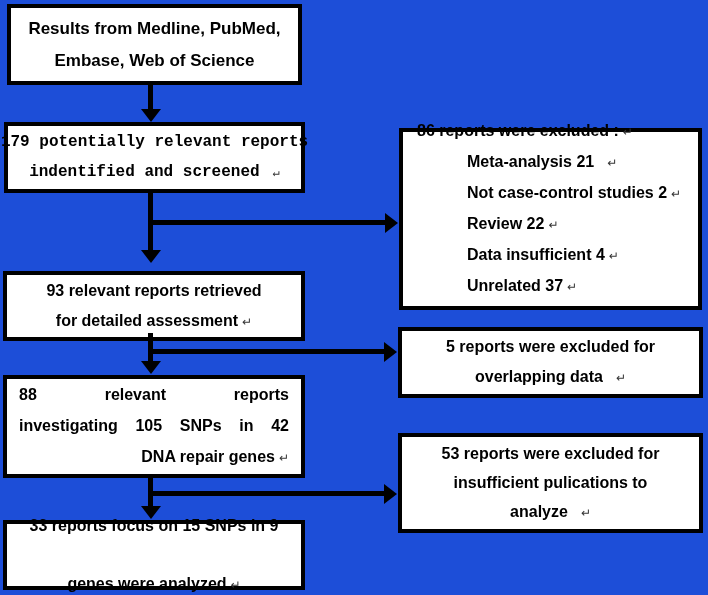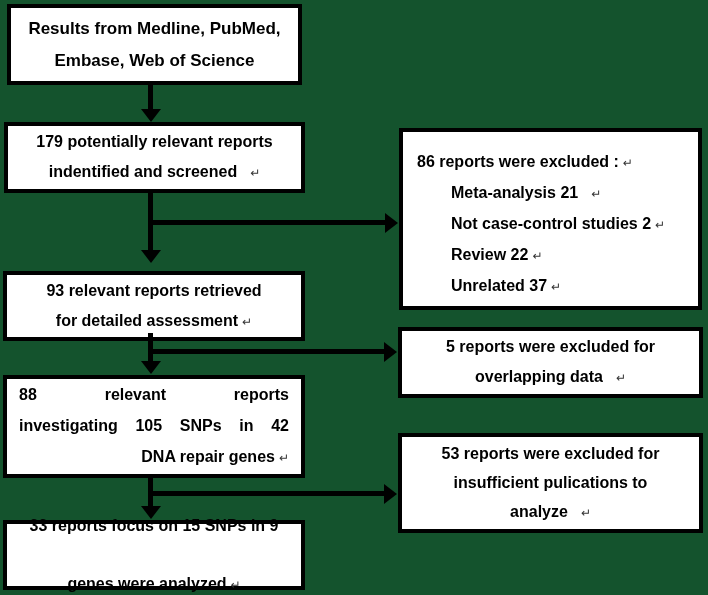--- a/index.html
+++ b/index.html
@@ -1,20 +1,20 @@
 <!DOCTYPE html>
 <html><head>
 <meta charset="utf-8">
 <style>
   html, body { margin: 0; padding: 0; background: #fff; }
   .canvas {
     position: relative;
     width: 708px;
     height: 595px;
-    background: #14532d;
+    background: #1d4ed8;
     font-family: "Liberation Sans", sans-serif;
     color: #000000;
     overflow: hidden;
   }
   .box {
     position: absolute;
     box-sizing: border-box;
     border: 4px solid #000000;
     background: #ffffff;
     font-weight: 700;
@@ -26,21 +26,21 @@
   .box.centered { text-align: center; align-items: center; }
   .ln { line-height: 30px; white-space: nowrap; }
   #box-sources .ln { line-height: 32px; font-size: 17px; }
   
   #box-investigating { padding: 12px 12px; justify-content: center; }
   #box-investigating .jl { text-align: justify; text-align-last: justify; line-height: 31px; }
   #box-investigating .ll { text-align: right; line-height: 31px; white-space: nowrap; }
   
   #box-excluded86 { padding: 4px 8px 4px 14px; justify-content: center; }
   #box-excluded86 .ln { line-height: 29px; }
-  #box-excluded86 .xitem { margin-left: 34px; }
+  #box-excluded86 .xitem { margin-left: 50px; }
   #box-excluded53 .ln { line-height: 29px; }
   .ret {
     font-size: 12px;
     font-weight: 400;
     color: #333333;
     margin-left: 4px;
   }
   .ret.gap { margin-left: 13px; }
   
   .vline { position: absolute; width: 5px; background: #000000; }
@@ -52,21 +52,21 @@
     border-top: 13px solid #000000;
   }
   .head-right {
     position: absolute; width: 0; height: 0;
     border-top: 10px solid transparent;
     border-bottom: 10px solid transparent;
     border-left: 13px solid #000000;
   }
   
   #box-sources       { left: 7px;   top: 4px;   width: 295px; height: 81px; }
-  #box-screened      { left: 4px;   top: 122px; width: 301px; height: 71px; }
+  #box-screened      { left: 4px;   top: 122px; width: 301px; height: 71px; font-family: Liberation Mono, monospace; }
   #box-retrieved     { left: 3px;   top: 271px; width: 302px; height: 70px; }
   #box-investigating { left: 3px;   top: 375px; width: 302px; height: 103px; }
   #box-analyzed      { left: 3px;   top: 520px; width: 302px; height: 70px; gap: 28px; }
   #box-excluded86    { left: 399px; top: 128px; width: 303px; height: 182px; justify-content: flex-end; }
   #box-excluded5     { left: 398px; top: 327px; width: 305px; height: 71px; }
   #box-excluded53    { left: 398px; top: 433px; width: 305px; height: 100px; }
 
   #v1  { left: 148px; top: 85px;  height: 26px; }
   #v1h { left: 141px; top: 109px; }
   #v2  { left: 148px; top: 193px; height: 58px; }
@@ -111,20 +111,21 @@
   <div class="box centered" id="box-analyzed">
     <div class="ln">33 reports focus on 15 SNPs in 9</div>
     <div class="ln"><span>genes were analyzed</span><span class="ret">↵</span></div>
   </div>
 
   <div class="box" id="box-excluded86">
     <div class="ln"><span>86 reports were excluded :</span><span class="ret">↵</span></div>
     <div class="ln xitem"><span>Meta-analysis 21</span><span class="ret gap">↵</span></div>
     <div class="ln xitem"><span>Not case-control studies 2</span><span class="ret">↵</span></div>
     <div class="ln xitem"><span>Review 22</span><span class="ret">↵</span></div>
+    <div class="ln xitem"><span>Data insufficient 4</span><span class="ret">↵</span></div>
     <div class="ln xitem"><span>Unrelated 37</span><span class="ret">↵</span></div>
   </div>
 
   <div class="box centered" id="box-excluded5">
     <div class="ln">5 reports were excluded for</div>
     <div class="ln"><span>overlapping data</span><span class="ret gap">↵</span></div>
   </div>
 
   <div class="box centered" id="box-excluded53">
     <div class="ln">53 reports were excluded for</div>

